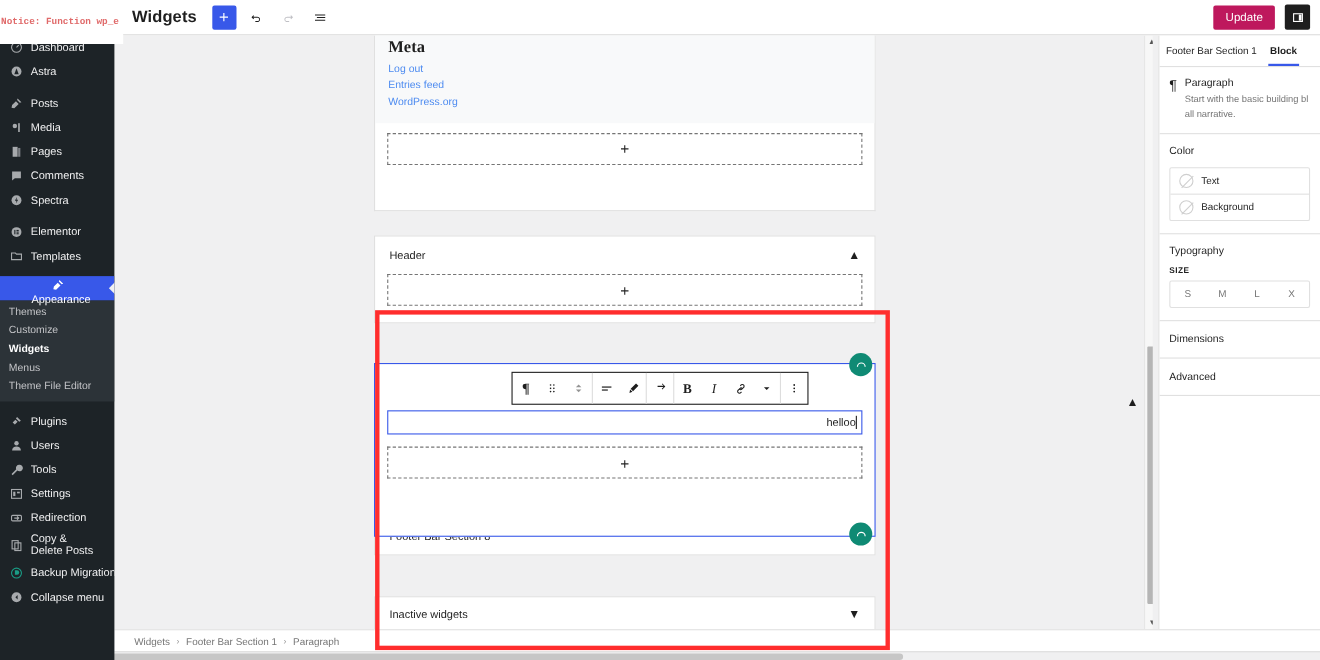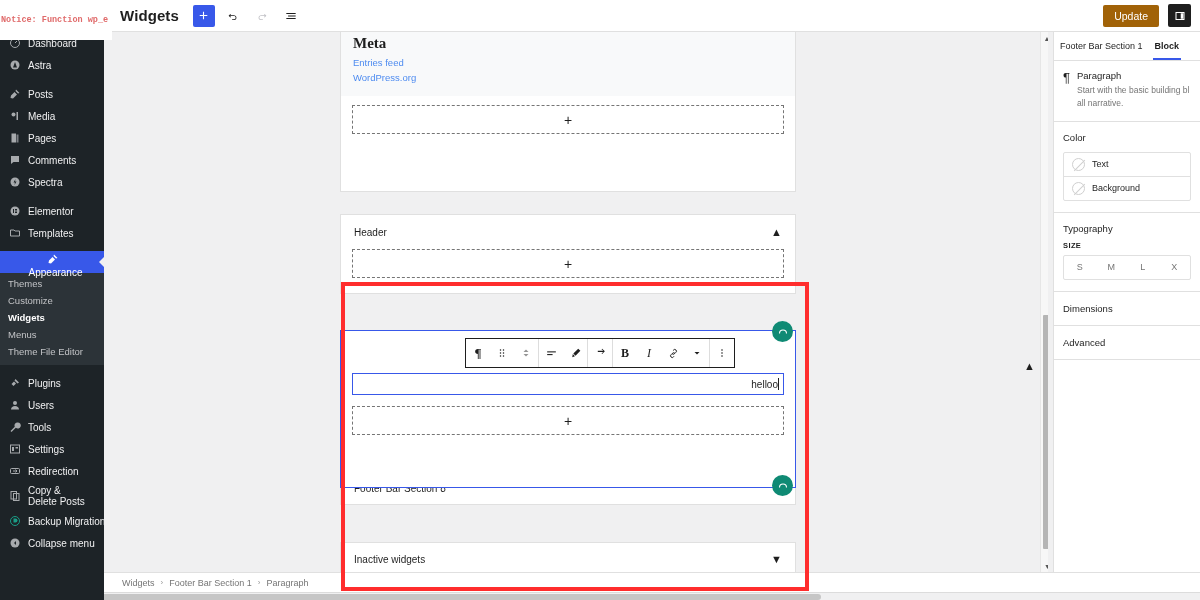--- a/index.html
+++ b/index.html
@@ -35,21 +35,21 @@
   }
   .tb-btn {
     width: 22px; height: 22px; display: flex; align-items: center;
     justify-content: center; margin-right: 7px; border: none;
     background: transparent; cursor: pointer; color: #1e1e1e;
   }
   .tb-btn.primary { background: #3858e9; color: #fff; border-radius: 2px; }
   .tb-btn.dim { color: #c0c0c5; }
   .tb-spacer { flex: 1; }
   #update-btn {
-    background: #a16207; color: #fff; border: none; border-radius: 2px;
+    background: #be185d; color: #fff; border: none; border-radius: 2px;
     font-size: 10.5px; font-family: "Liberation Sans", sans-serif;
     padding: 5px 11px; cursor: pointer; margin-right: 9px;
   }
   #settings-toggle {
     width: 23px; height: 23px; background: #1e1e1e; border-radius: 2px;
     display: flex; align-items: center; justify-content: center;
     margin-right: 9px; cursor: pointer;
   }
 
   
@@ -519,20 +519,23 @@
   </div>
 </div>
 
 <div id="canvas">
   <div id="editor-area">
 
     <div class="widget-area" style="left:236px; top:-6px; height:166px; border-top:none;">
       <div id="meta-block">
         <h2>Meta</h2>
         <ul>
+          <li>
+              <a>Log out</a>
+            </li>
           <li>
               <a>Entries feed</a>
             </li>
           <li>
               <a>WordPress.org</a>
             </li>
         </ul>
       </div>
       <div class="appender">+</div>
     </div>

